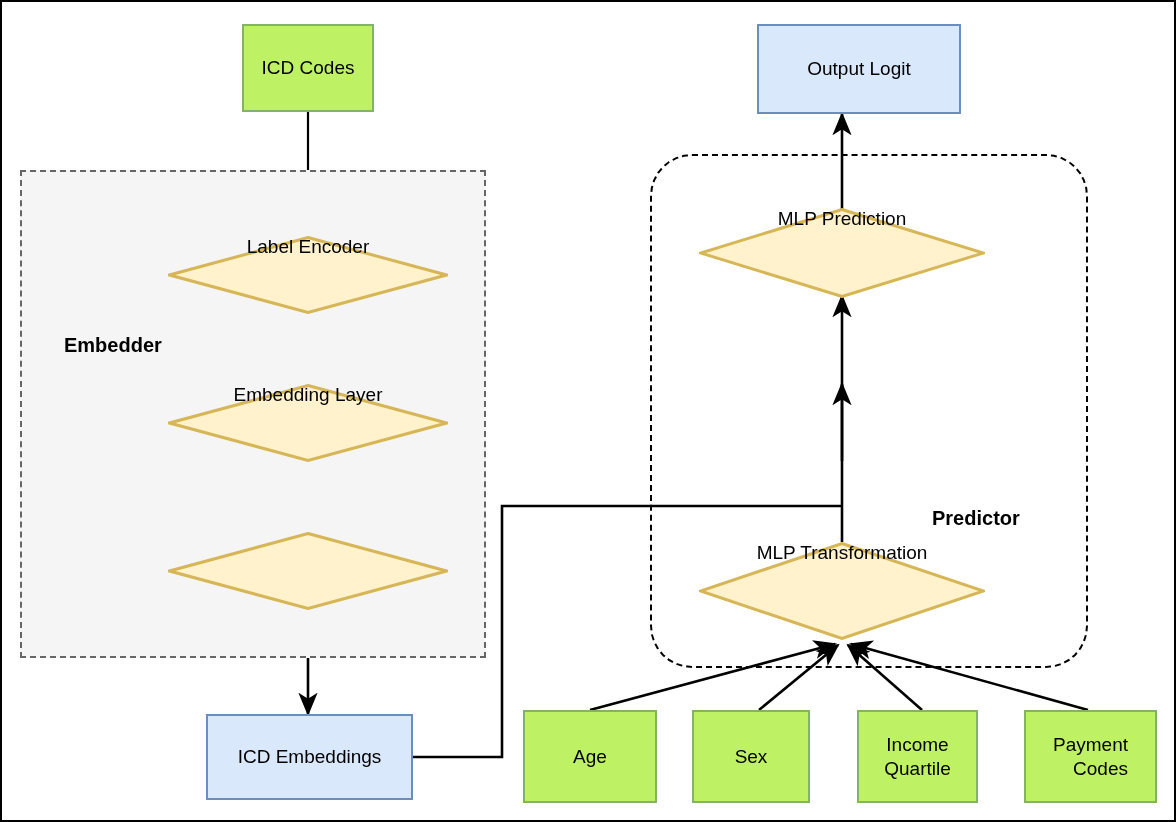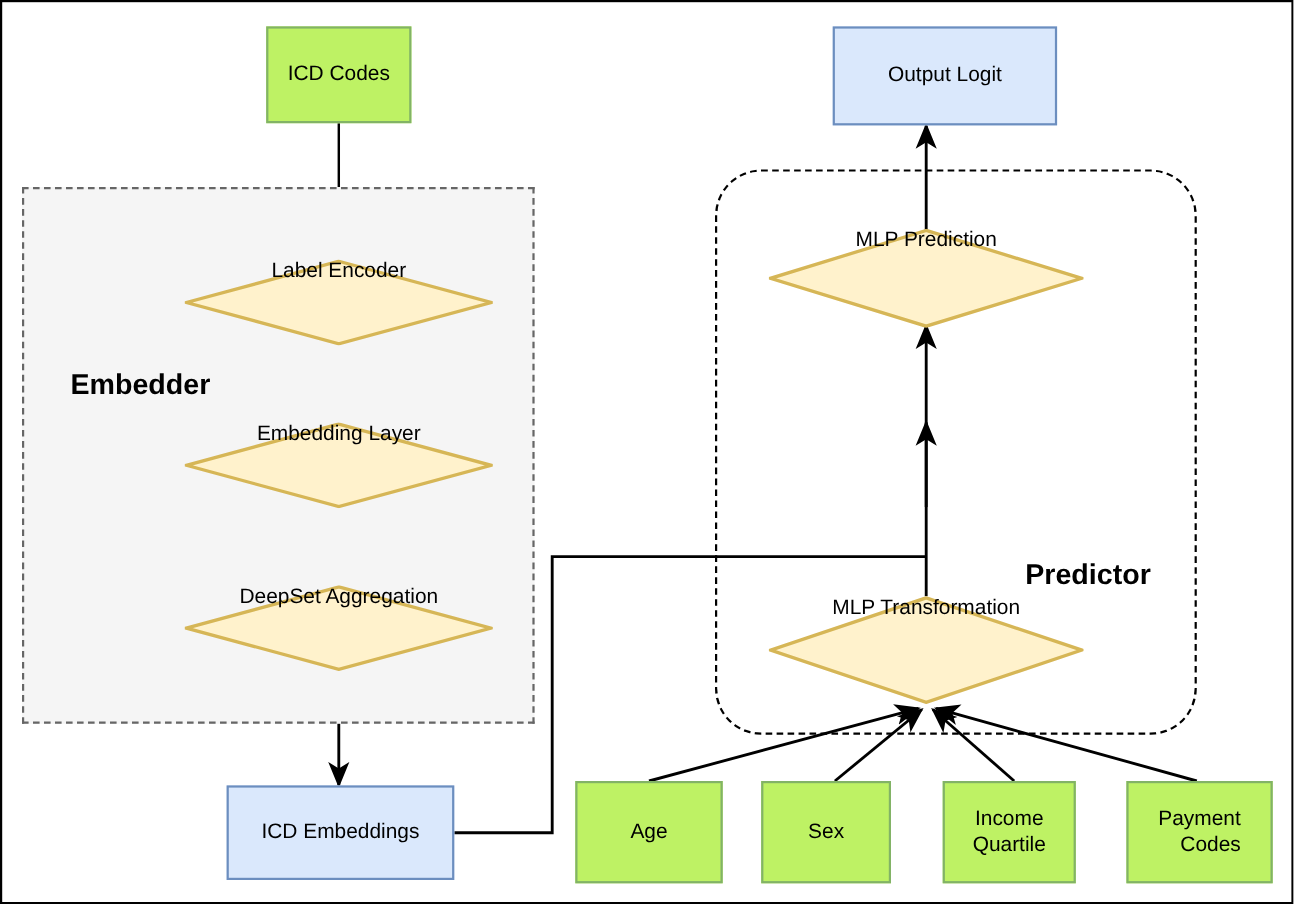--- a/index.html
+++ b/index.html
@@ -47,21 +47,21 @@
     top: 152px;
     width: 438px;
     height: 514px;
     background: transparent;
     border: 2.5px dashed #000000;
     border-radius: 42px;
   }
   .group-label {
     position: absolute;
     font-weight: bold;
-    font-size: 26px;
+    font-size: 20px;
     color: #000000;
     white-space: nowrap;
   }
   .label-embedder { left: 62px; top: 332px; }
   .label-predictor { left: 930px; top: 505px; }
 
   
   .node-rect {
     position: absolute;
     box-sizing: border-box;
@@ -193,21 +193,20 @@
     <svg class="dia-shape" viewBox="0 0 280 78" preserveAspectRatio="none">
       <polygon points="140,1.5 278.5,39 140,76.5 1.5,39" fill="#fff2cc" stroke="#d6b656" stroke-width="3"></polygon>
     </svg>
     <span class="dia-text">Embedding Layer</span>
   </div>
 
   <div class="node-diamond" style="left:166px; top:530px; width:280px; height:78px;">
     <svg class="dia-shape" viewBox="0 0 280 78" preserveAspectRatio="none">
       <polygon points="140,1.5 278.5,39 140,76.5 1.5,39" fill="#fff2cc" stroke="#d6b656" stroke-width="3"></polygon>
     </svg>
-    <span class="dia-text">DeepSet Aggregation</span>
   </div>
 
   <div class="node-diamond" style="left:697px; top:206px; width:286px; height:90px;">
     <svg class="dia-shape" viewBox="0 0 286 90" preserveAspectRatio="none">
       <polygon points="143,1.5 284.5,45 143,88.5 1.5,45" fill="#fff2cc" stroke="#d6b656" stroke-width="3"></polygon>
     </svg>
     <span class="dia-text">MLP Prediction</span>
   </div>
 
 

